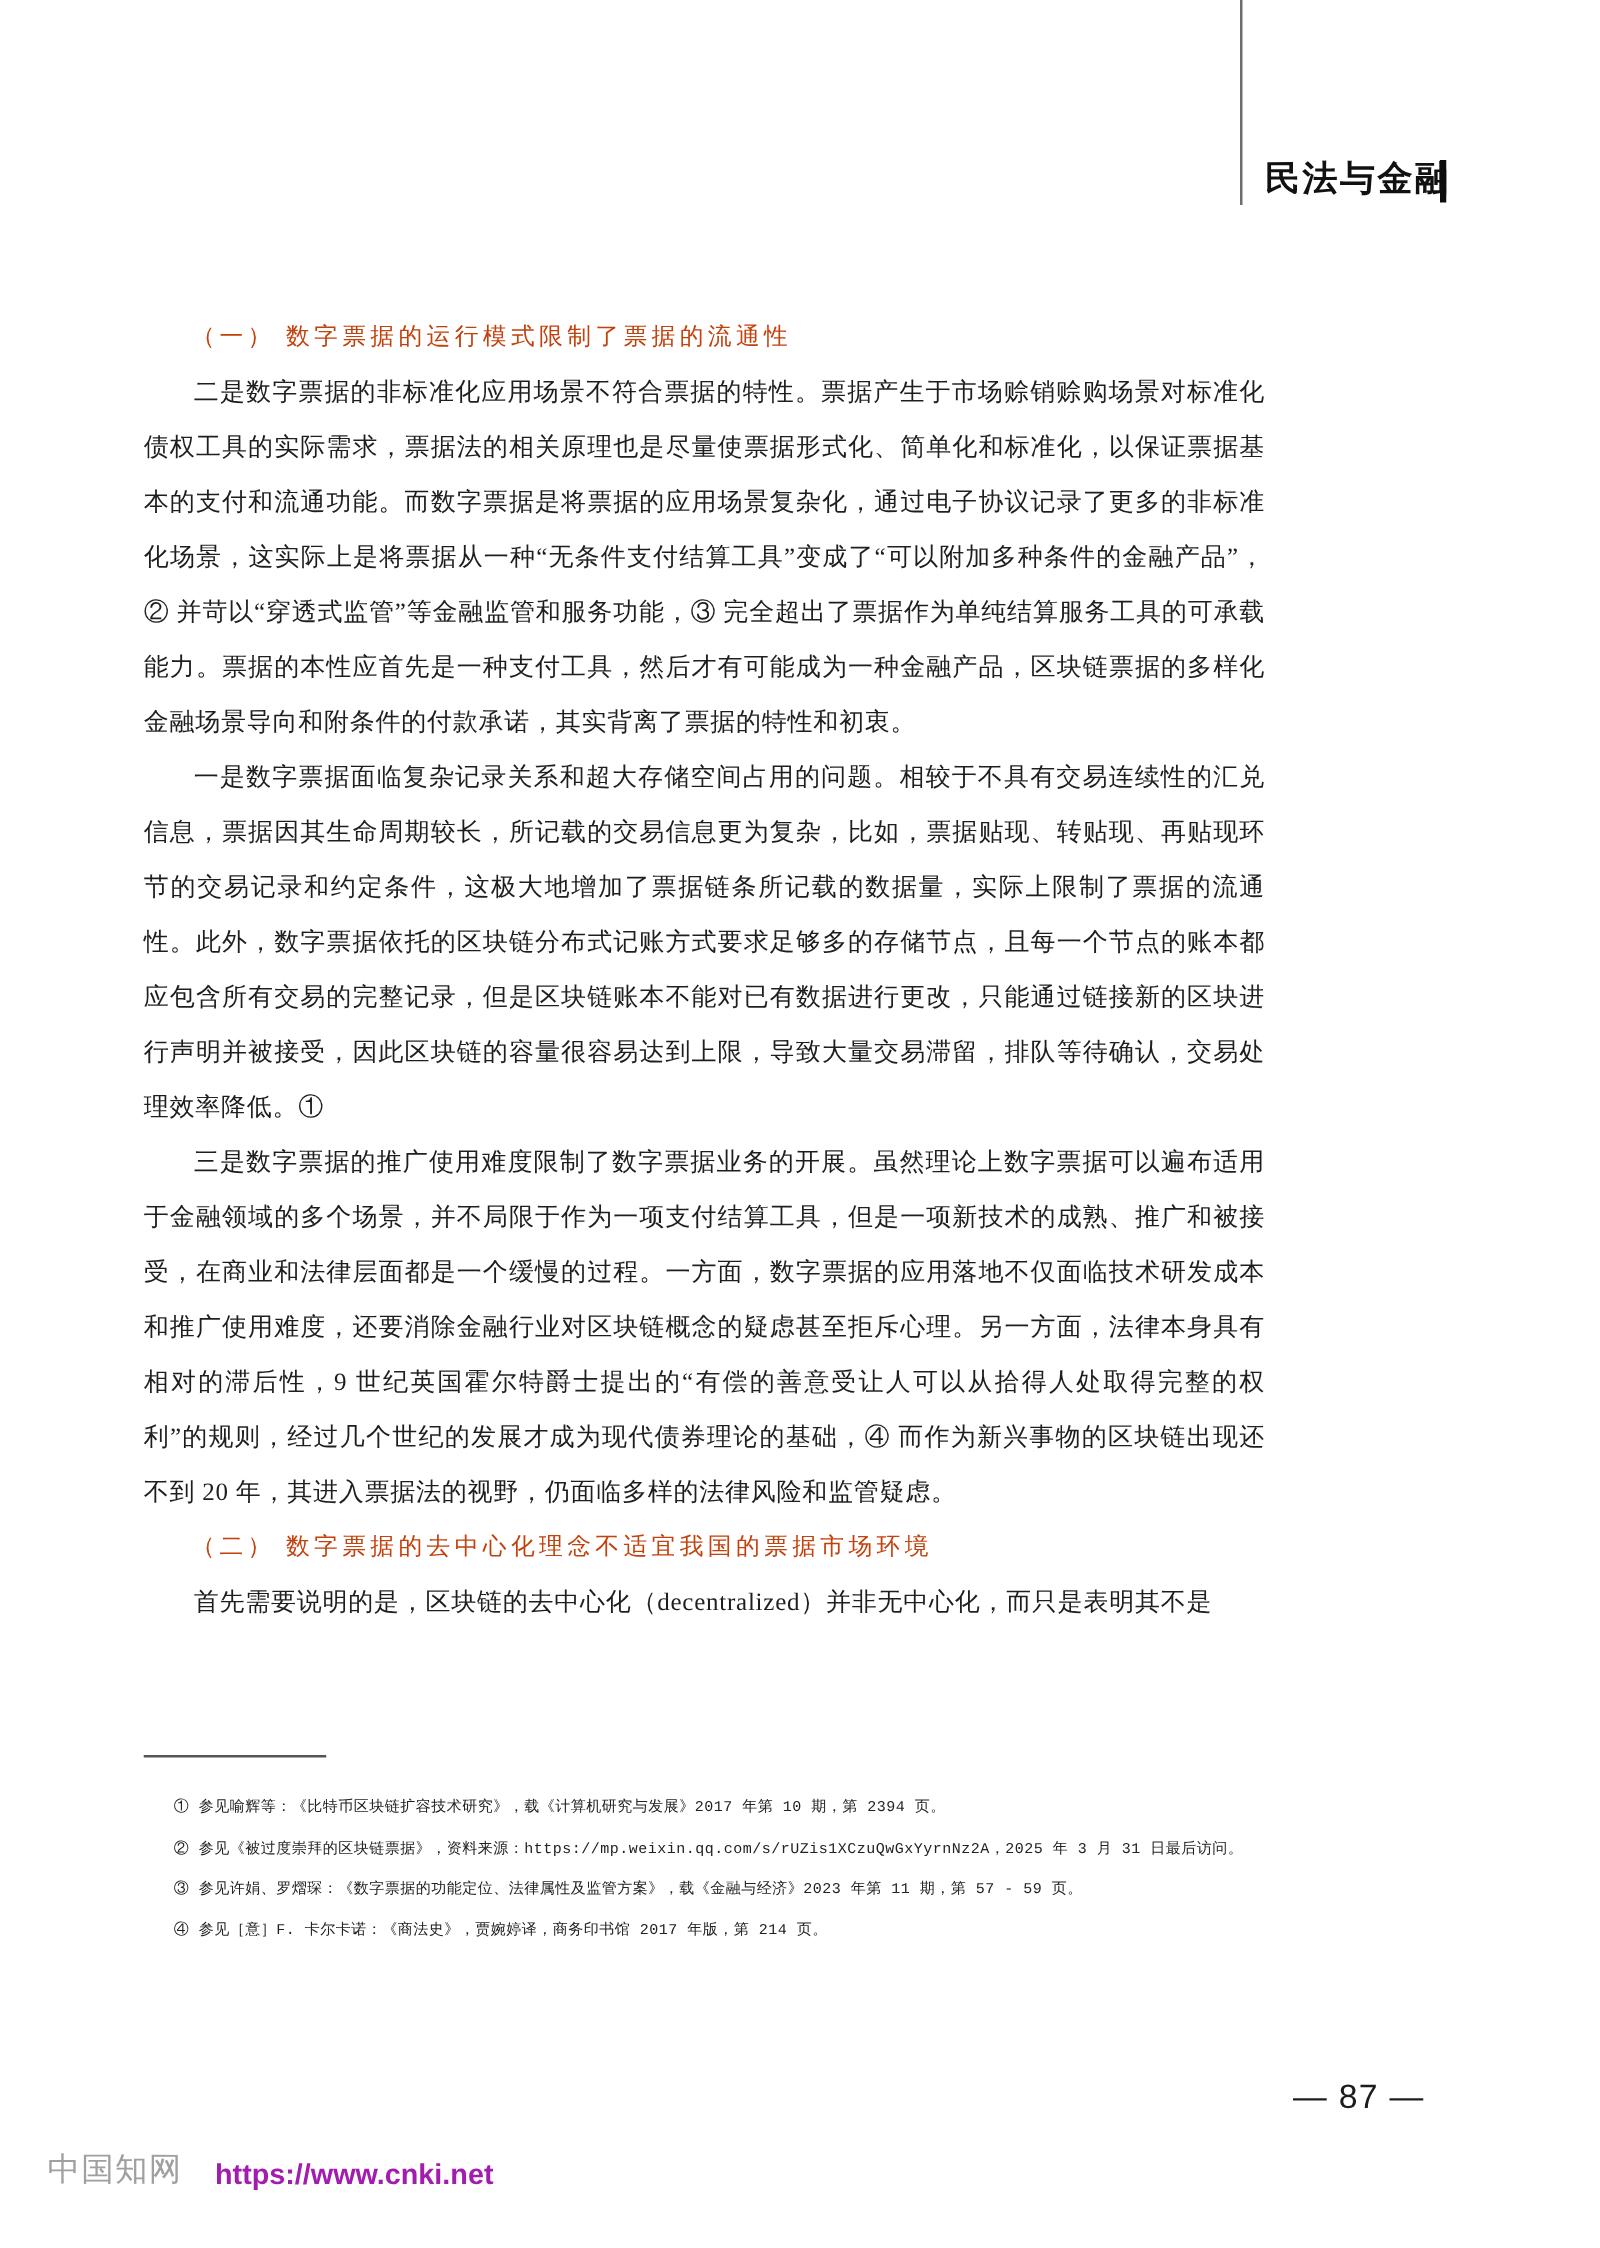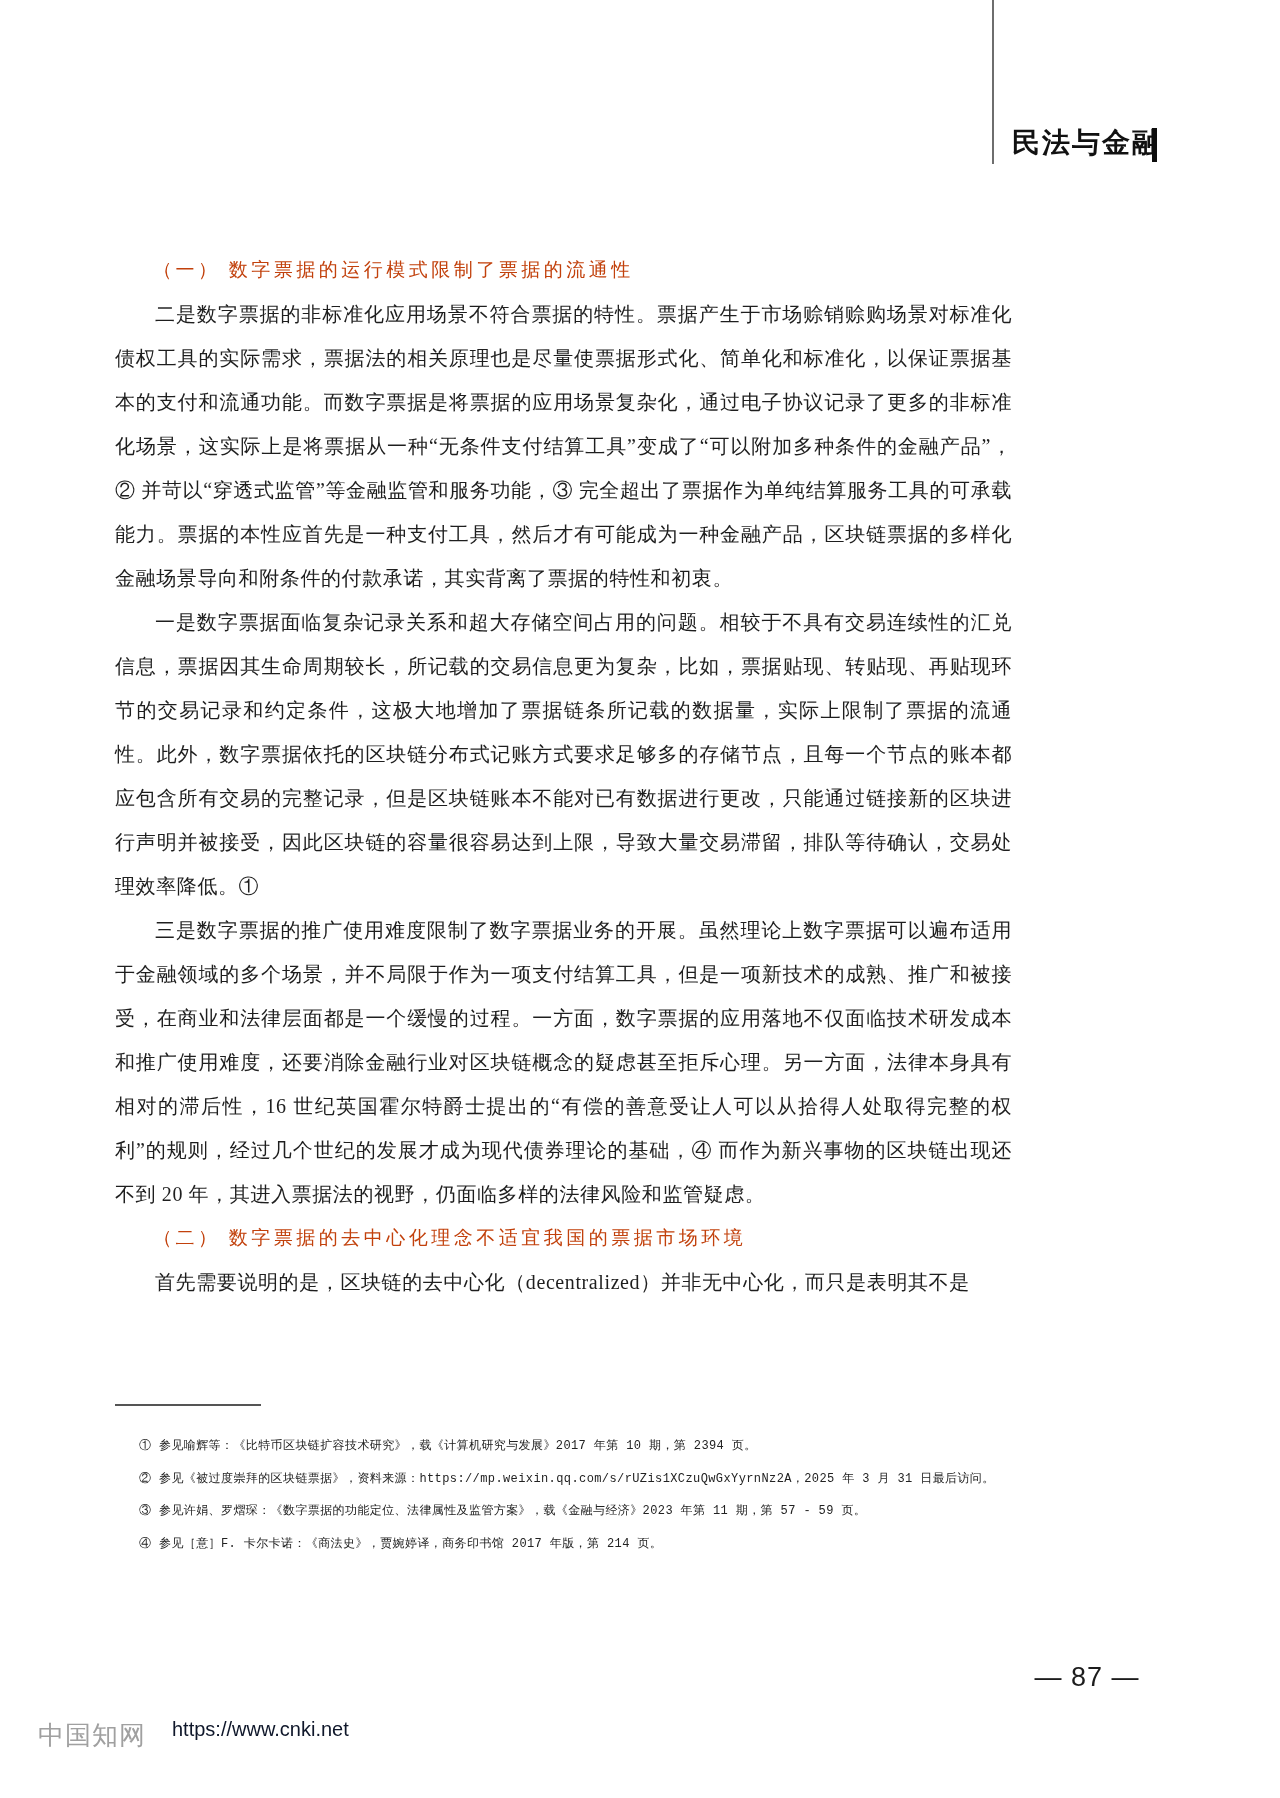--- a/index.html
+++ b/index.html
@@ -84,42 +84,42 @@
     font-size: 27px;
     letter-spacing: 1px;
     color: #1c1c1c;
     text-align: center;
     white-space: nowrap;
   }
   .watermark {
     position: absolute;
     left: 38px; top: 1718px;
     display: flex;
-    align-items: flex-start;
+    align-items: flex-end;
     gap: 26px;
     font-family: "Liberation Sans", "DejaVu Sans", sans-serif;
     white-space: nowrap;
   }
   .wm-cn  { font-size: 26px; color: #a0a0a0; letter-spacing: 1px; }
-  .wm-url { font-size: 20px; color: #0f172a; }
+  .wm-url { font-size: 23px; color: #a21caf; font-weight: bold; }
 </style>
 </head>
 <body>
 
 <div class="page">
 
   <div class="header-rule"></div>
   <div class="header-title">民法与金融</div>
   <div class="header-bar"></div>
 
   <div class="content">
     <p class="sub">（一） 数字票据的运行模式限制了票据的流通性</p>
     <p class="para">二是数字票据的非标准化应用场景不符合票据的特性。票据产生于市场赊销赊购场景对标准化债权工具的实际需求，票据法的相关原理也是尽量使票据形式化、简单化和标准化，以保证票据基本的支付和流通功能。而数字票据是将票据的应用场景复杂化，通过电子协议记录了更多的非标准化场景，这实际上是将票据从一种“无条件支付结算工具”变成了“可以附加多种条件的金融产品”，② 并苛以“穿透式监管”等金融监管和服务功能，③ 完全超出了票据作为单纯结算服务工具的可承载能力。票据的本性应首先是一种支付工具，然后才有可能成为一种金融产品，区块链票据的多样化金融场景导向和附条件的付款承诺，其实背离了票据的特性和初衷。</p>
     <p class="para">一是数字票据面临复杂记录关系和超大存储空间占用的问题。相较于不具有交易连续性的汇兑信息，票据因其生命周期较长，所记载的交易信息更为复杂，比如，票据贴现、转贴现、再贴现环节的交易记录和约定条件，这极大地增加了票据链条所记载的数据量，实际上限制了票据的流通性。此外，数字票据依托的区块链分布式记账方式要求足够多的存储节点，且每一个节点的账本都应包含所有交易的完整记录，但是区块链账本不能对已有数据进行更改，只能通过链接新的区块进行声明并被接受，因此区块链的容量很容易达到上限，导致大量交易滞留，排队等待确认，交易处理效率降低。①</p>
-    <p class="para">三是数字票据的推广使用难度限制了数字票据业务的开展。虽然理论上数字票据可以遍布适用于金融领域的多个场景，并不局限于作为一项支付结算工具，但是一项新技术的成熟、推广和被接受，在商业和法律层面都是一个缓慢的过程。一方面，数字票据的应用落地不仅面临技术研发成本和推广使用难度，还要消除金融行业对区块链概念的疑虑甚至拒斥心理。另一方面，法律本身具有相对的滞后性，16 世纪英国霍尔特爵士提出的“有偿的善意受让人可以从拾得人处取得完整的权利”的规则，经过几个世纪的发展才成为现代债券理论的基础，④ 而作为新兴事物的区块链出现还不到 20 年，其进入票据法的视野，仍面临多样的法律风险和监管疑虑。</p>
+    <p class="para">三是数字票据的推广使用难度限制了数字票据业务的开展。虽然理论上数字票据可以遍布适用于金融领域的多个场景，并不局限于作为一项支付结算工具，但是一项新技术的成熟、推广和被接受，在商业和法律层面都是一个缓慢的过程。一方面，数字票据的应用落地不仅面临技术研发成本和推广使用难度，还要消除金融行业对区块链概念的疑虑甚至拒斥心理。另一方面，法律本身具有相对的滞后性，9 世纪英国霍尔特爵士提出的“有偿的善意受让人可以从拾得人处取得完整的权利”的规则，经过几个世纪的发展才成为现代债券理论的基础，④ 而作为新兴事物的区块链出现还不到 20 年，其进入票据法的视野，仍面临多样的法律风险和监管疑虑。</p>
     <p class="sub">（二） 数字票据的去中心化理念不适宜我国的票据市场环境</p>
     <p class="para">首先需要说明的是，区块链的去中心化（decentralized）并非无中心化，而只是表明其不是</p>
   </div>
 
   <div class="footnotes">
     <div class="fn-rule"></div>
     <p>① 参见喻辉等：《比特币区块链扩容技术研究》，载《计算机研究与发展》2017 年第 10 期，第 2394 页。</p>
     <p>② 参见《被过度崇拜的区块链票据》，资料来源：https://mp.weixin.qq.com/s/rUZis1XCzuQwGxYyrnNz2A，2025 年 3 月 31 日最后访问。</p>
     <p>③ 参见许娟、罗熠琛：《数字票据的功能定位、法律属性及监管方案》，载《金融与经济》2023 年第 11 期，第 57 - 59 页。</p>
     <p>④ 参见［意］F. 卡尔卡诺：《商法史》，贾婉婷译，商务印书馆 2017 年版，第 214 页。</p>

